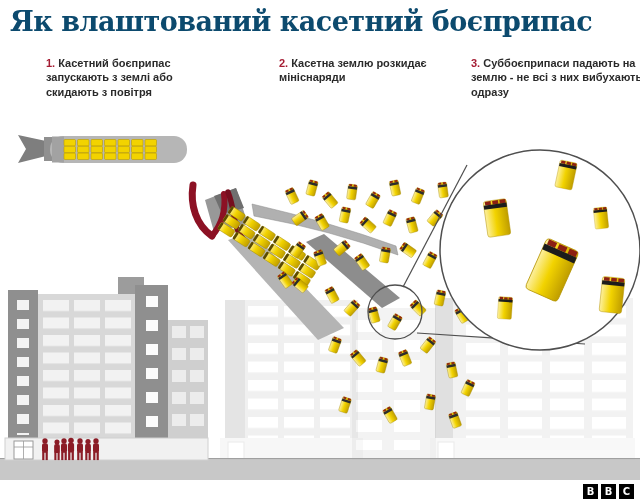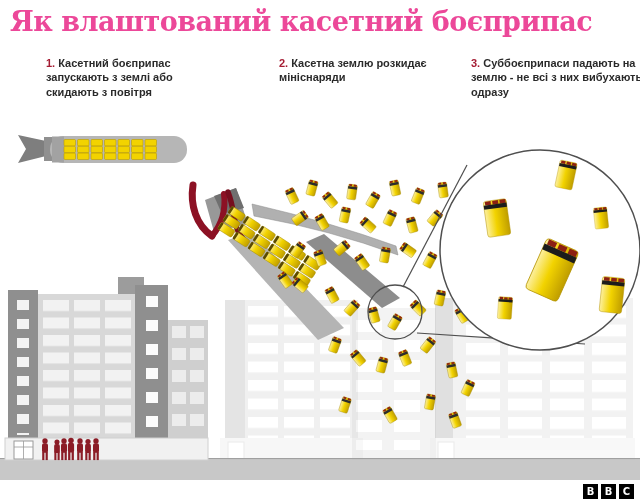--- a/index.html
+++ b/index.html
@@ -4,21 +4,21 @@
 <style>
   html,body{margin:0;padding:0;}
   body{
     width:640px;height:503px;position:relative;overflow:hidden;
     background:#ffffff;
     font-family:"Liberation Sans","DejaVu Sans",sans-serif;
   }
   .title{
     position:absolute;left:10px;top:6px;width:620px;
     font-family:"DejaVu Serif","Liberation Serif",serif;
-    font-weight:bold;font-size:27px;letter-spacing:-0.5px;color:#ec4899;
+    font-weight:bold;font-size:27px;letter-spacing:-0.5px;color:#0c4a6e;
   }
   .step{
     position:absolute;top:56px;
     font-size:11px;font-weight:bold;line-height:1.3;color:#2a2a2a;margin-left:31px;
   }
   .step .num{color:#a51c33;}
   #step1{left:15px;width:180px;}
   #step2{left:248px;width:152px;}
   #step3{left:440px;width:196px;}
   #scene{position:absolute;left:0;top:130px;}

